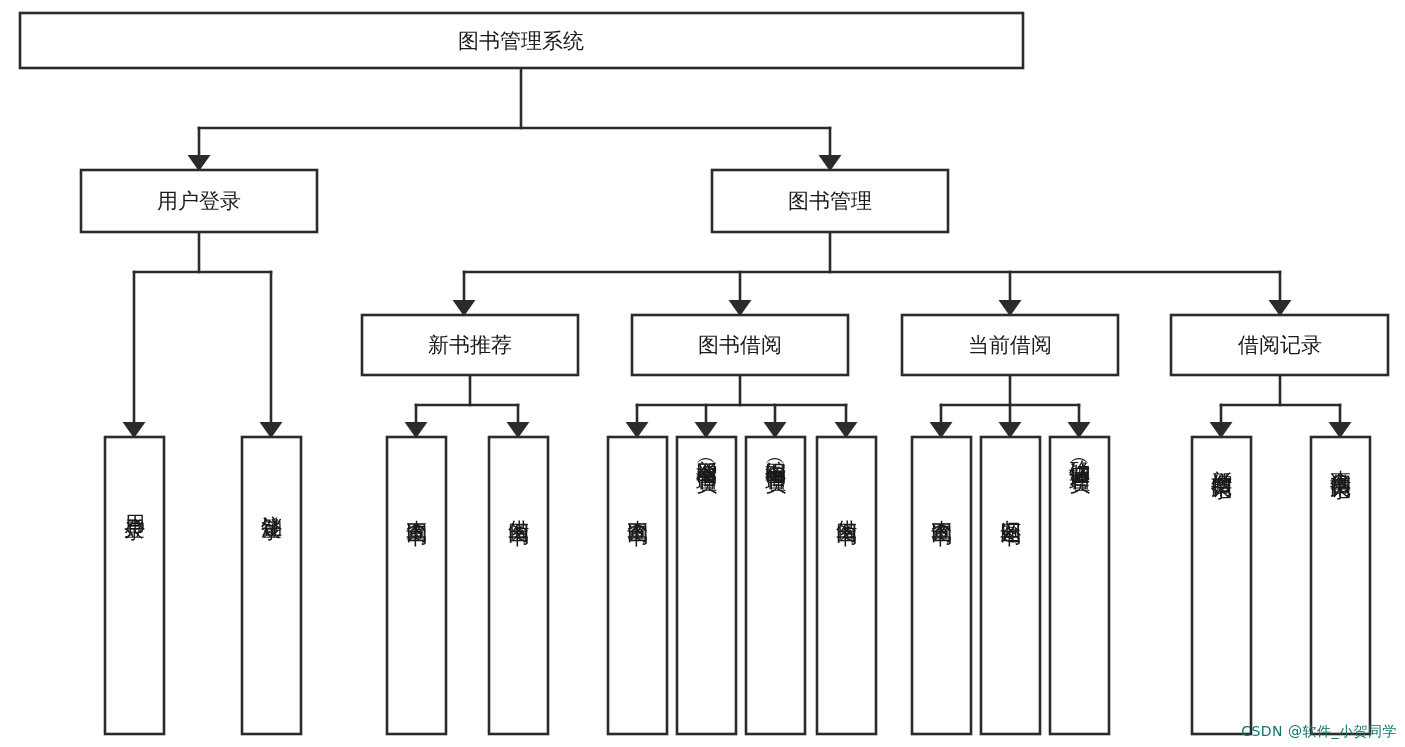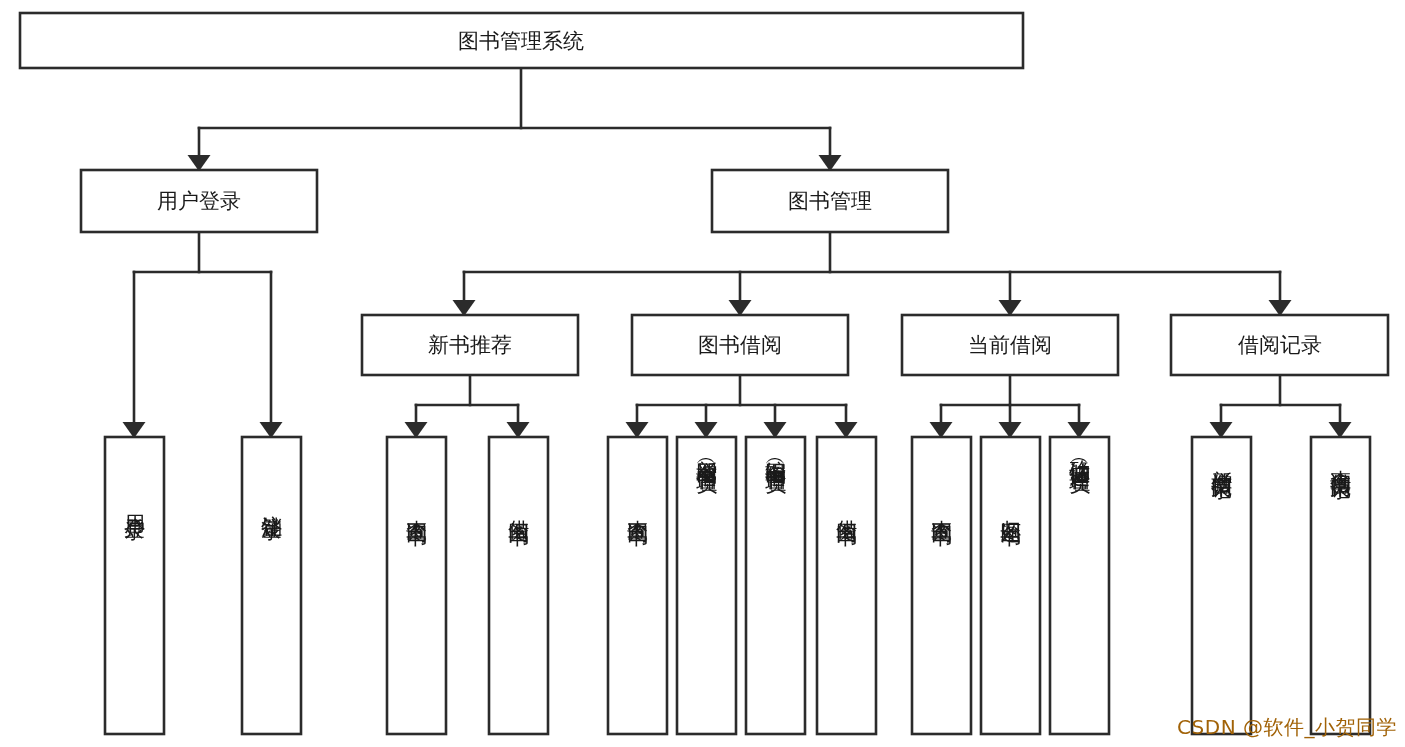--- a/index.html
+++ b/index.html
@@ -59,22 +59,22 @@
     line-height: 1.08;
     color: #1a1a1a;
     letter-spacing: 2px;
     white-space: nowrap;
   }
   .watermark {
     position: absolute;
     right: 8px;
     bottom: 6px;
     font-family: "DejaVu Sans", "Liberation Sans", sans-serif;
-    font-size: 20px;
-    color: #a16207;
+    font-size: 14px;
+    color: #0f766e;
     letter-spacing: 0.5px;
     white-space: nowrap;
   }
 </style>
 </head>
 <body>
 
 <div id="diagram-root">
 
   <svg class="diagram-canvas" viewBox="0 0 1405 747">

